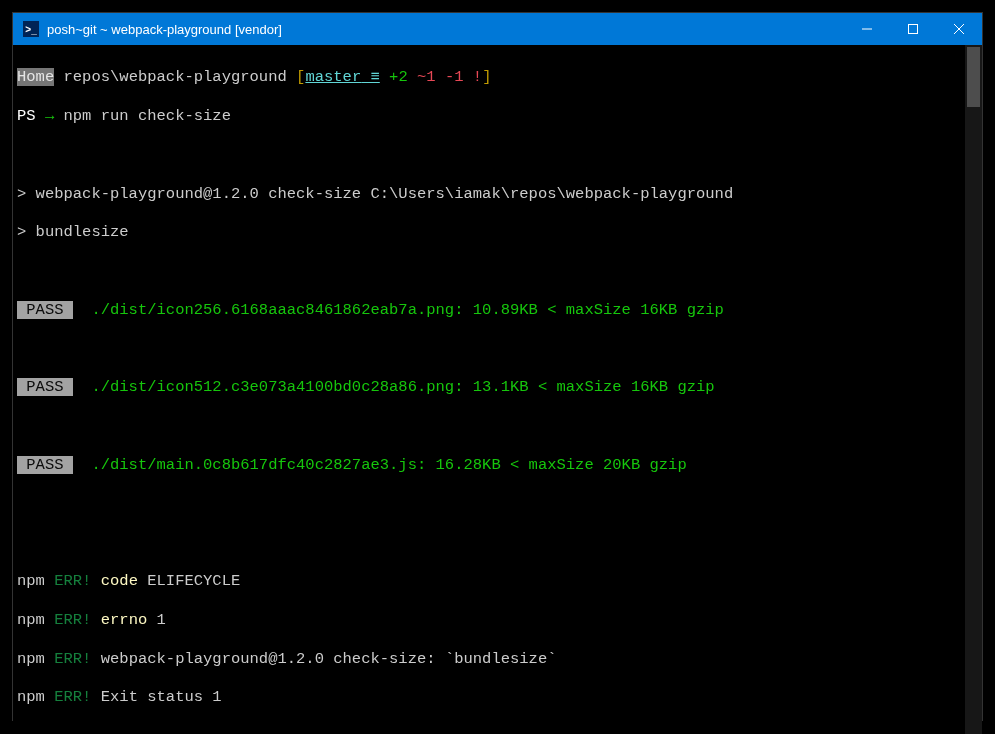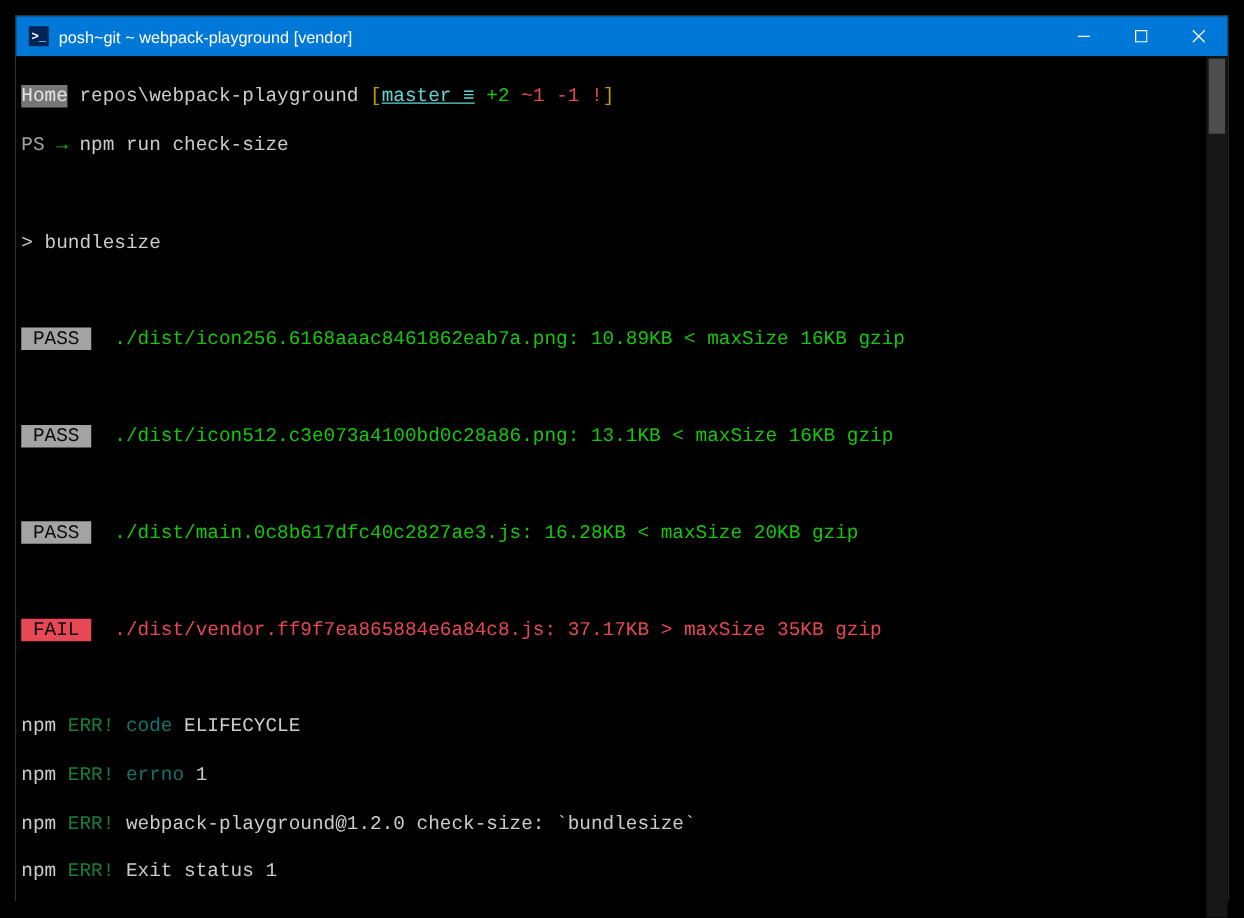--- a/index.html
+++ b/index.html
@@ -75,27 +75,27 @@
       position: absolute;
       top: 2px;
       left: 2px;
       right: 2px;
       height: 60px;
       background: #4d4d4d;
     }
     .line { min-height: 1.25em; }
     .bg-gray { background: #767676; color: #e5e5e5; }
     .fg-white { color: #cccccc; }
-    .fg-cyan { color: #a3a3a3; }
+    .fg-cyan { color: #ffffff; }
     .fg-cyan-br { color: #61d6d6; text-decoration: underline; }
     .fg-yellow { color: #c19c00; }
     .fg-green-br { color: #16c60c; }
     .fg-red { color: #15803d; }
     .fg-red-br { color: #e74856; }
-    .fg-magenta { color: #0f766e; margin-top: 44px; }
+    .fg-magenta { color: #fef9c3; margin-top: 44px; }
     .bg-green-br { background: #a3a3a3; color: #0c0c0c; }
     .bg-red-br { background: #e74856; color: #0c0c0c; }
   </style>
 </head>
 <body>
 
 <div class="window">
   <div class="titlebar">
     <div class="titlebar-icon">&gt;_</div>
     <div class="titlebar-title">posh~git ~ webpack-playground [vendor]</div>
@@ -116,29 +116,29 @@
           </svg>
       </div>
     </div>
   </div>
 
   <div class="terminal-area">
     <div class="terminal-content">
 <div class="line"><span class="bg-gray">Home</span><span class="fg-white"> repos\webpack-playground </span><span class="fg-yellow">[</span><span class="fg-cyan-br">master</span><span class="fg-cyan-br"> ≡</span><span class="fg-green-br"> +2</span><span class="fg-red-br"> ~1</span><span class="fg-red-br"> -1</span><span class="fg-red-br"> !</span><span class="fg-yellow">]</span></div>
 <div class="line"><span class="fg-cyan">PS</span><span class="fg-green-br"> →</span><span class="fg-white"> npm run check-size</span></div>
 <div class="line"> </div>
+<div class="line fg-white">&gt; webpack-playground@1.2.0 check-size C:\Users\iamak\repos\webpack-playground</div>
 <div class="line fg-white">&gt; bundlesize</div>
 <div class="line"> </div>
 <div class="line"><span class="bg-green-br"> PASS </span><span class="fg-green-br">  ./dist/icon256.6168aaac8461862eab7a.png: 10.89KB &lt; maxSize 16KB gzip</span></div>
 <div class="line"> </div>
 <div class="line"><span class="bg-green-br"> PASS </span><span class="fg-green-br">  ./dist/icon512.c3e073a4100bd0c28a86.png: 13.1KB &lt; maxSize 16KB gzip</span></div>
 <div class="line"> </div>
 <div class="line"><span class="bg-green-br"> PASS </span><span class="fg-green-br">  ./dist/main.0c8b617dfc40c2827ae3.js: 16.28KB &lt; maxSize 20KB gzip</span></div>
 <div class="line"> </div>
-<div class="line"><span class="bg-red-br"> FAIL </span><span class="fg-red-br">  ./dist/vendor.ff9f7ea865884e6a84c8.js: 37.17KB &gt; maxSize 35KB gzip</span></div>
 <div class="line"> </div>
 <div class="line"><span class="fg-white">npm</span><span class="fg-red"> ERR!</span><span class="fg-magenta"> code</span><span class="fg-white"> ELIFECYCLE</span></div>
 <div class="line"><span class="fg-white">npm</span><span class="fg-red"> ERR!</span><span class="fg-magenta"> errno</span><span class="fg-white"> 1</span></div>
 <div class="line"><span class="fg-white">npm</span><span class="fg-red"> ERR!</span><span class="fg-white"> webpack-playground@1.2.0 check-size: `bundlesize`</span></div>
 <div class="line"><span class="fg-white">npm</span><span class="fg-red"> ERR!</span><span class="fg-white"> Exit status 1</span></div>
 
 
 
 
 

